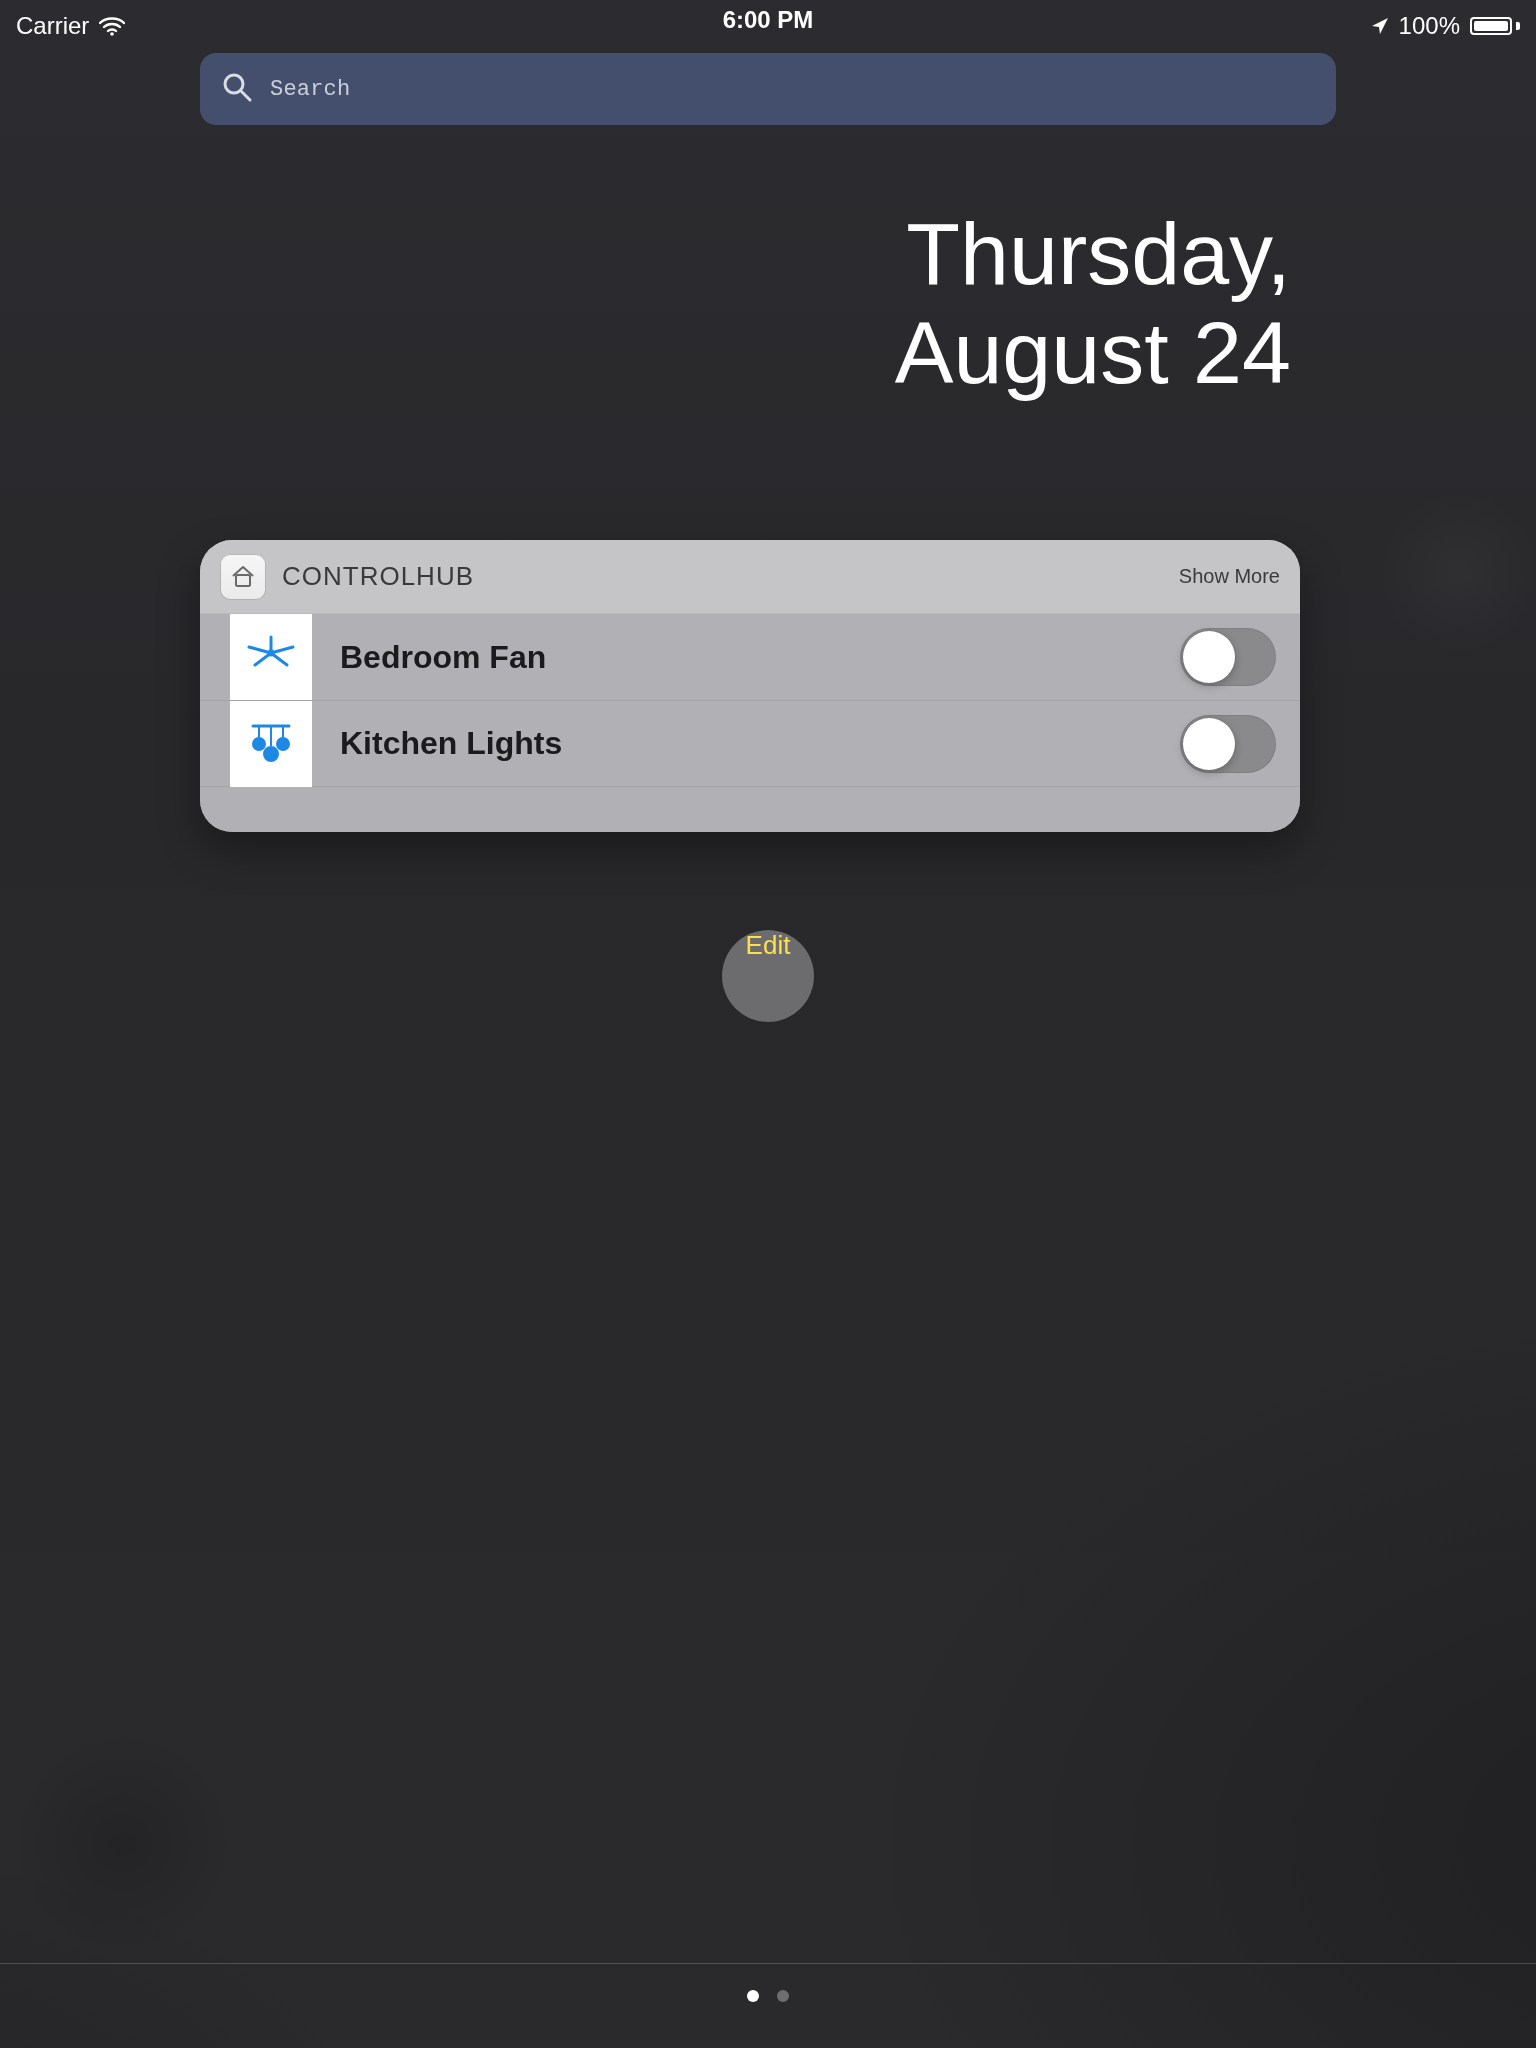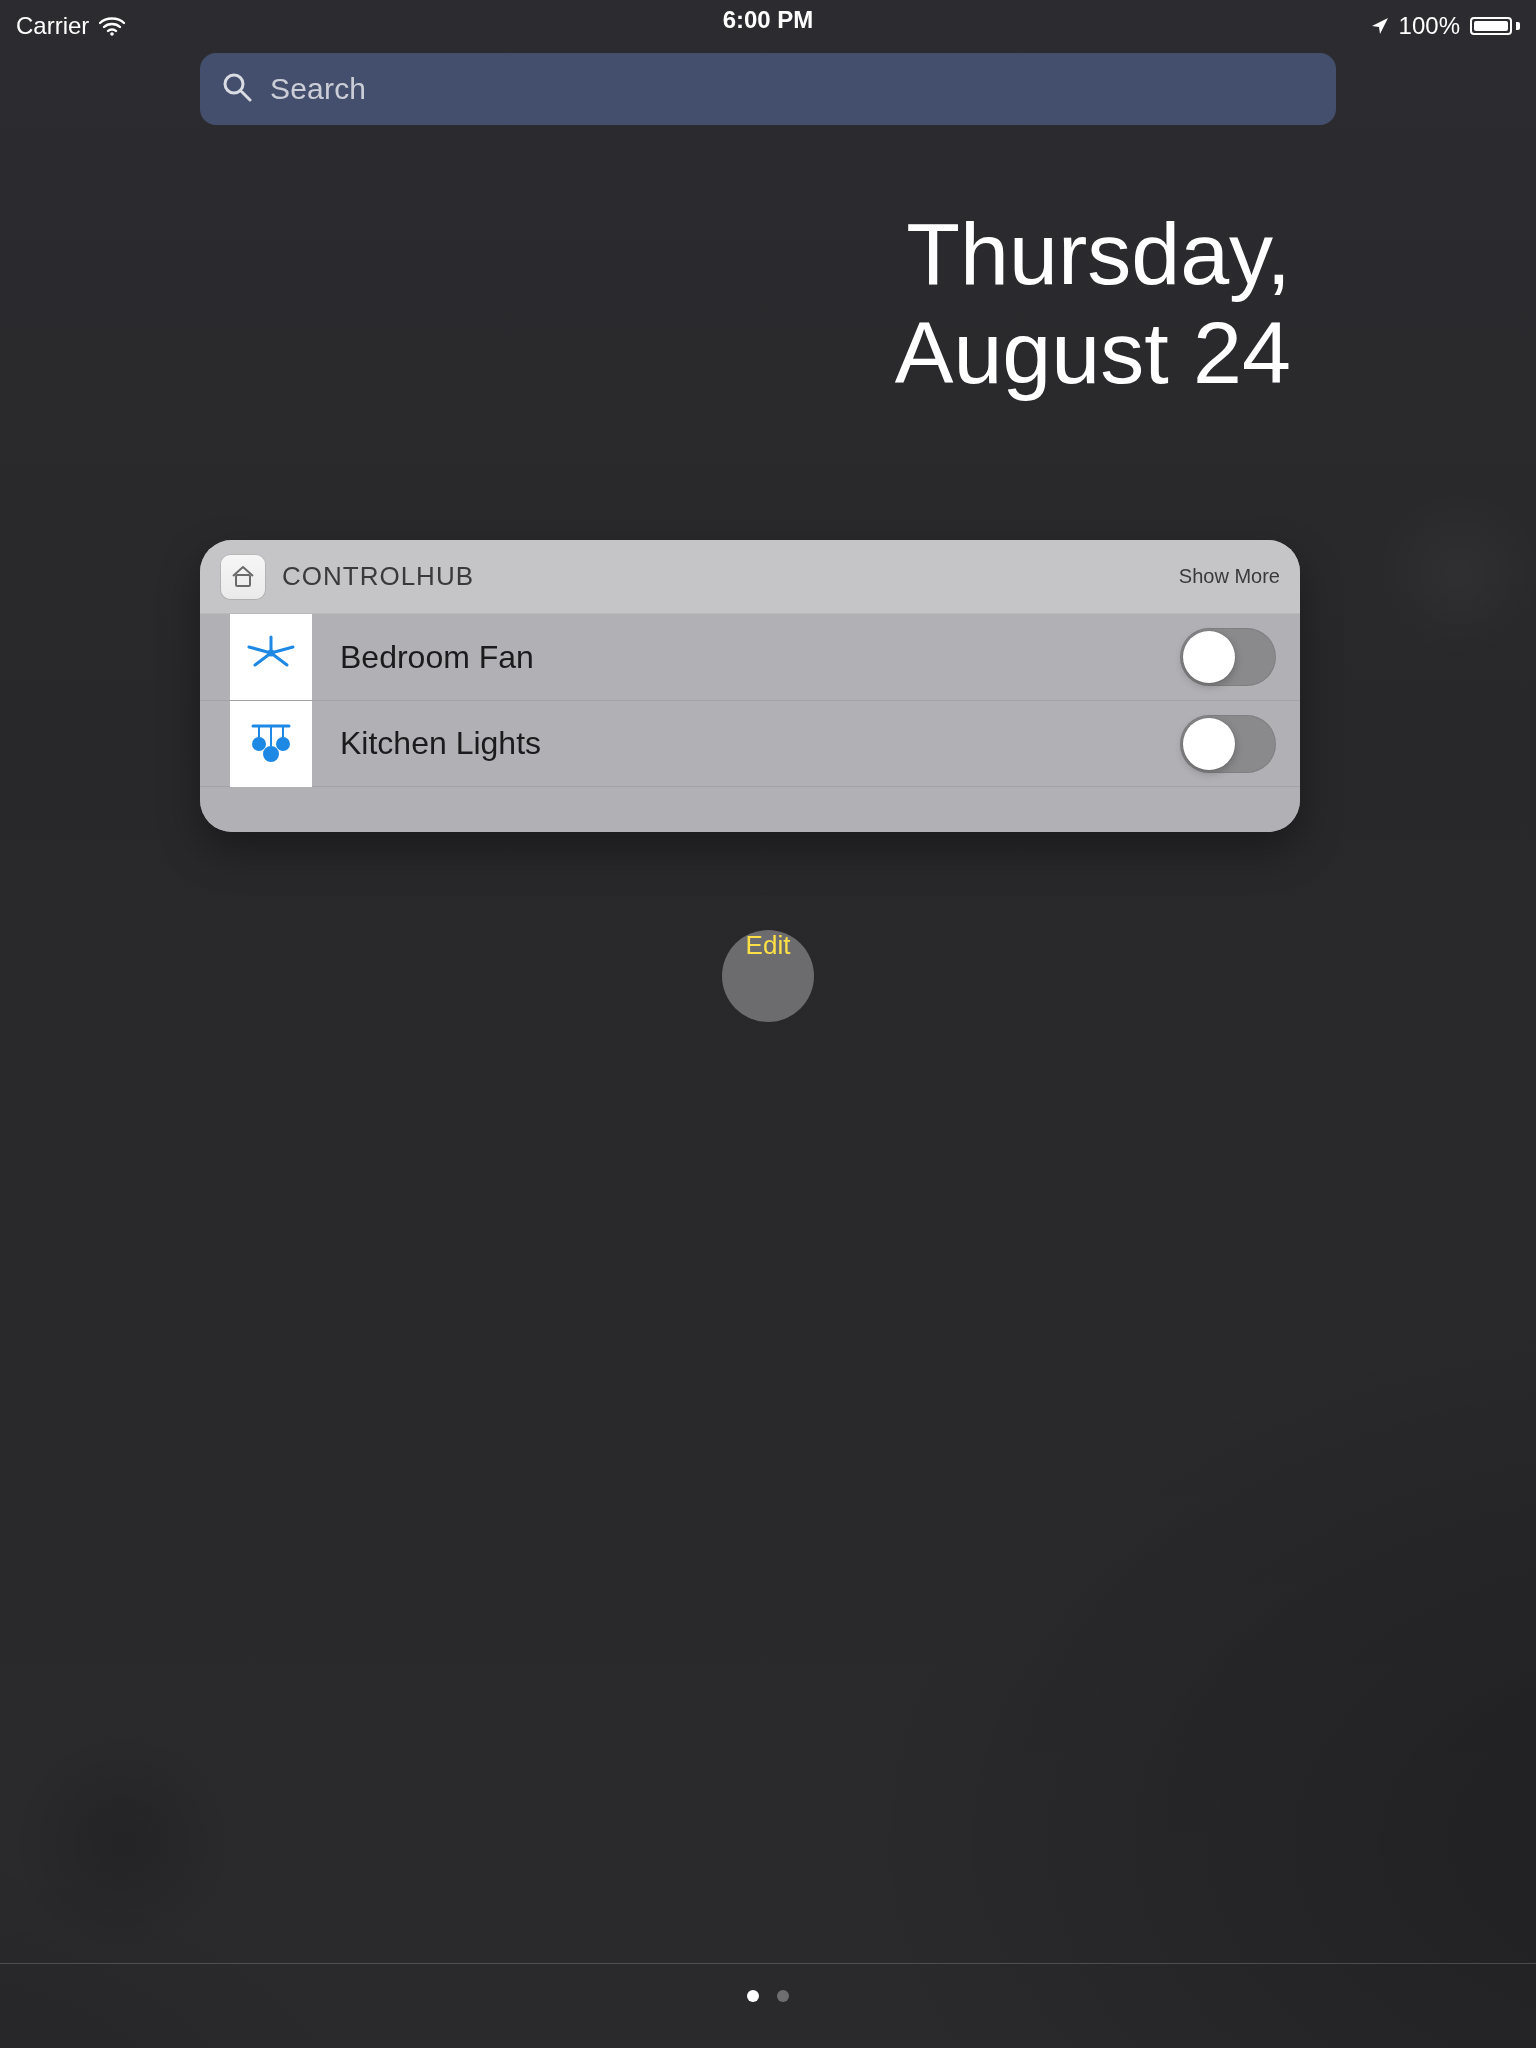--- a/index.html
+++ b/index.html
@@ -71,21 +71,21 @@
   .search-field {
     position: absolute;
     left: 200px; right: 200px; top: 53px;
     height: 72px;
     border-radius: 16px;
     background: rgba(90,110,160,0.55);
     display: flex; align-items: center; gap: 18px;
     padding: 0 22px;
     color: rgba(255,255,255,0.72);
   }
-  .search-field .placeholder { font-size: 30px; letter-spacing: 0.2px; }
+  .search-field .placeholder { font-size: 22px; letter-spacing: 0.2px; font-family: Liberation Mono, monospace; }
 
   
   .date-block {
     position: absolute;
     top: 205px; left: 0; right: 245px;
     text-align: right;
     color: #fff;
   }
   .date-line { font-size: 88px; font-weight: 300; line-height: 1.12; }
 
@@ -111,20 +111,21 @@
     display:flex; align-items:center; justify-content:center;
     margin-right: 16px;
   }
   .widget-title { font-size: 26px; letter-spacing: 1px; color: #3a3a3c; }
   .spacer { flex: 1; }
   .show-more { font-size: 20px; color: #3a3a3c; }
 
   .widget-row {
     height: 86px; display: flex; align-items: center; padding: 0 24px;
     background: rgba(178,178,182,0.85);
+    font-weight: bold;
   }
   .widget-row + .widget-row { border-top: 1px solid rgba(0,0,0,0.08); }
   .row-icon {
     width: 82px; height: 86px; background: #fff;
     display: flex; align-items: center; justify-content: center;
     margin-right: 28px;
     margin-left: 6px;
   }
   .row-label { font-size: 32px; color: #1b1b1d; }
   .switch {

